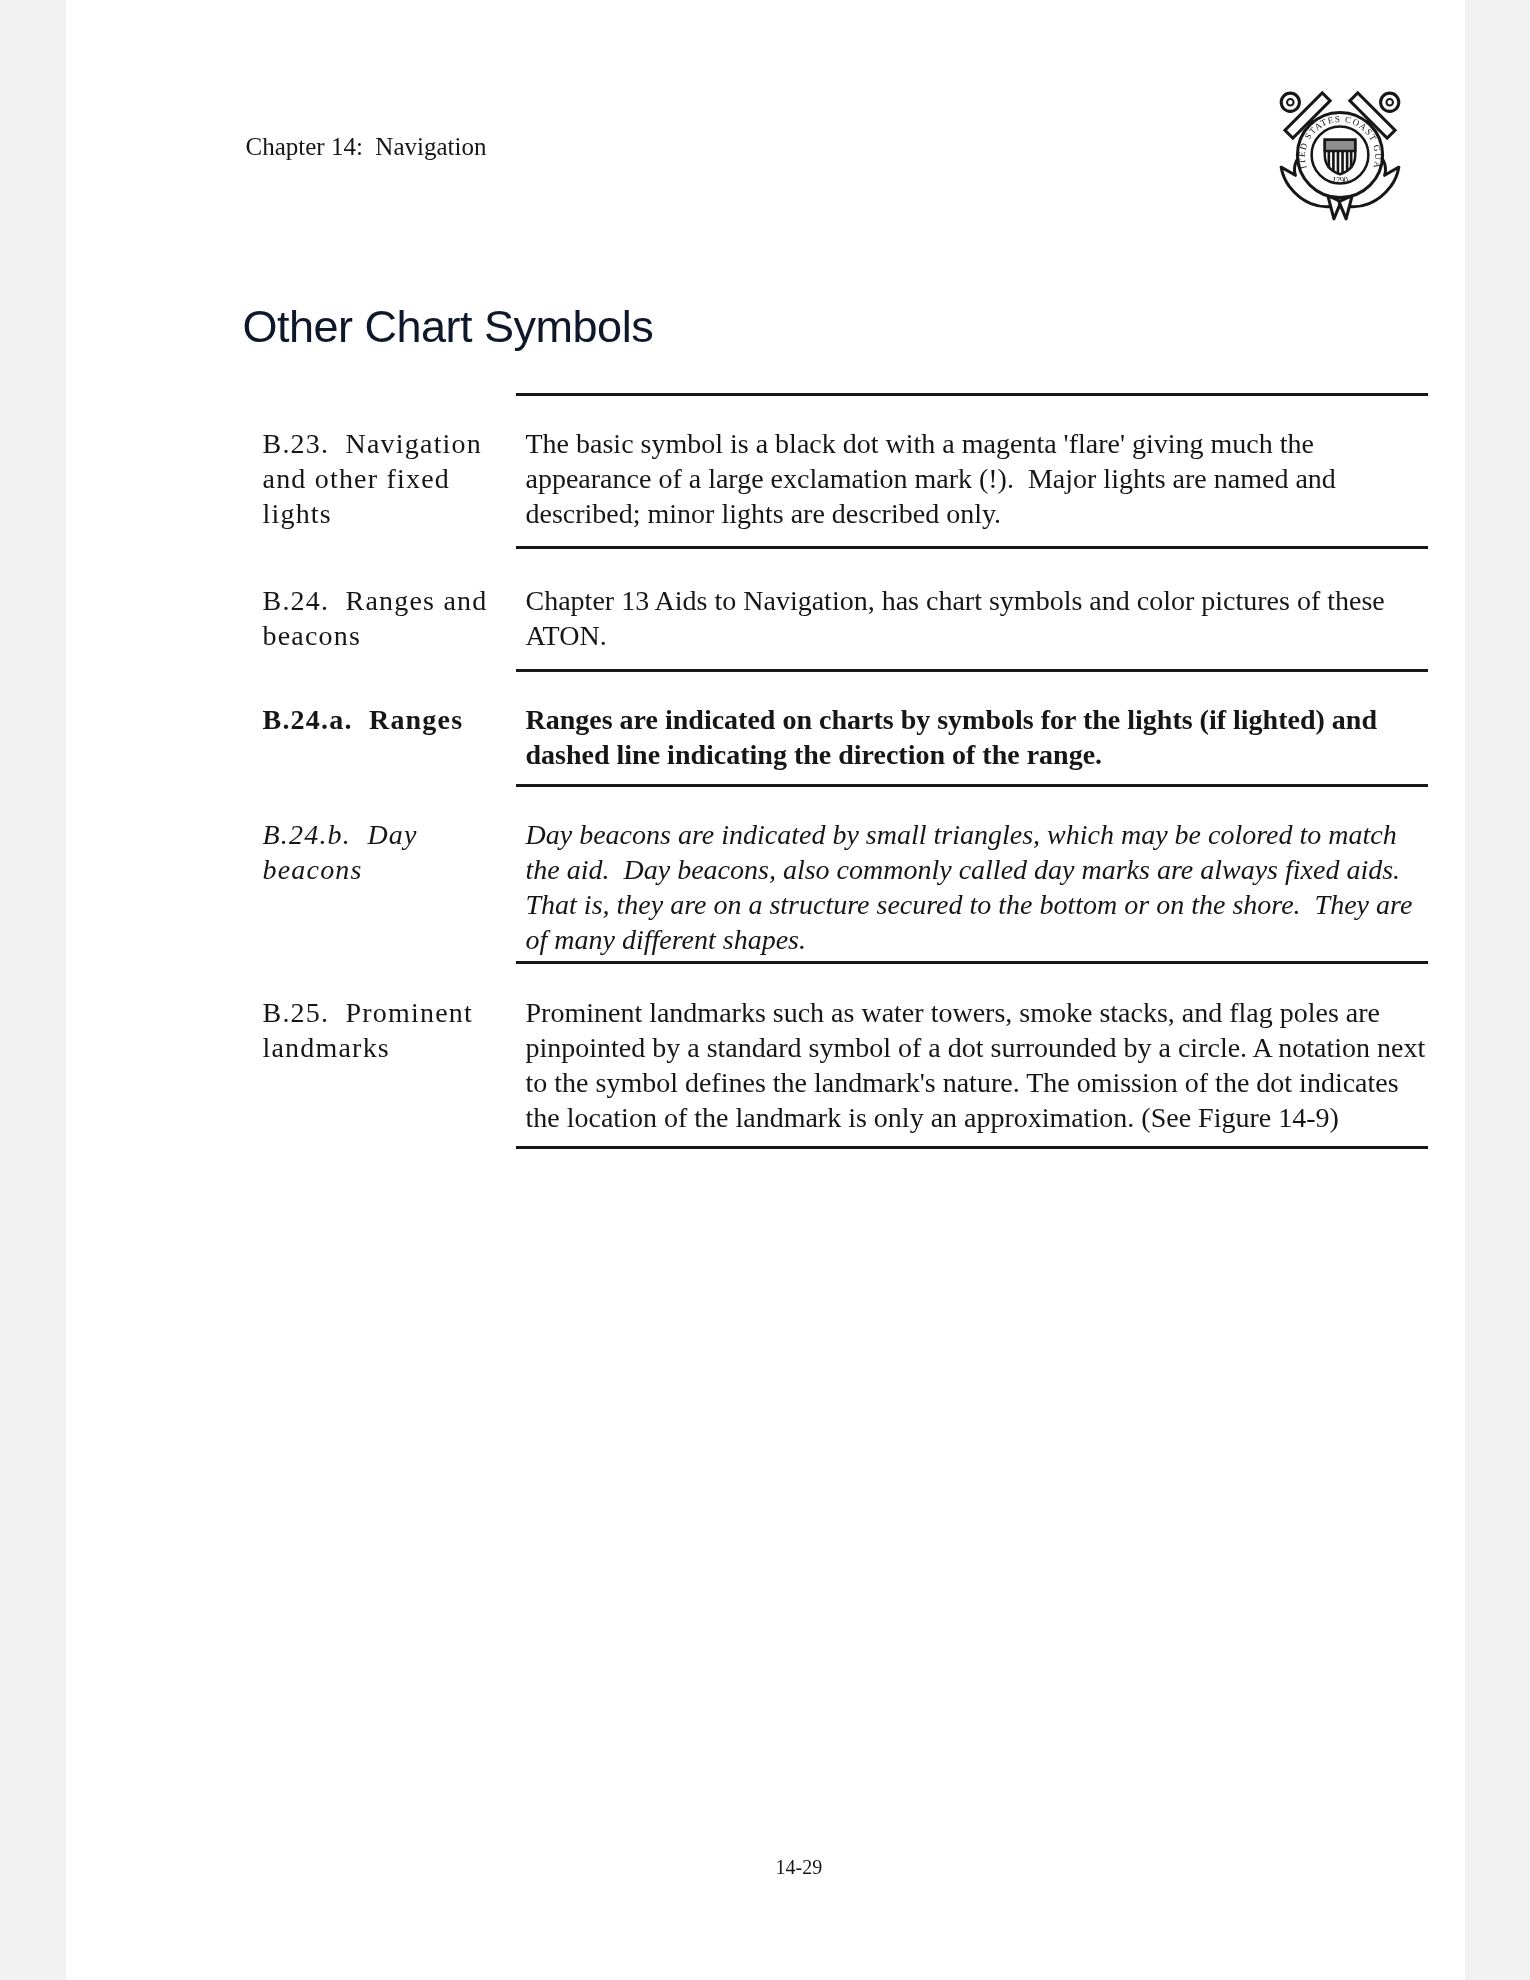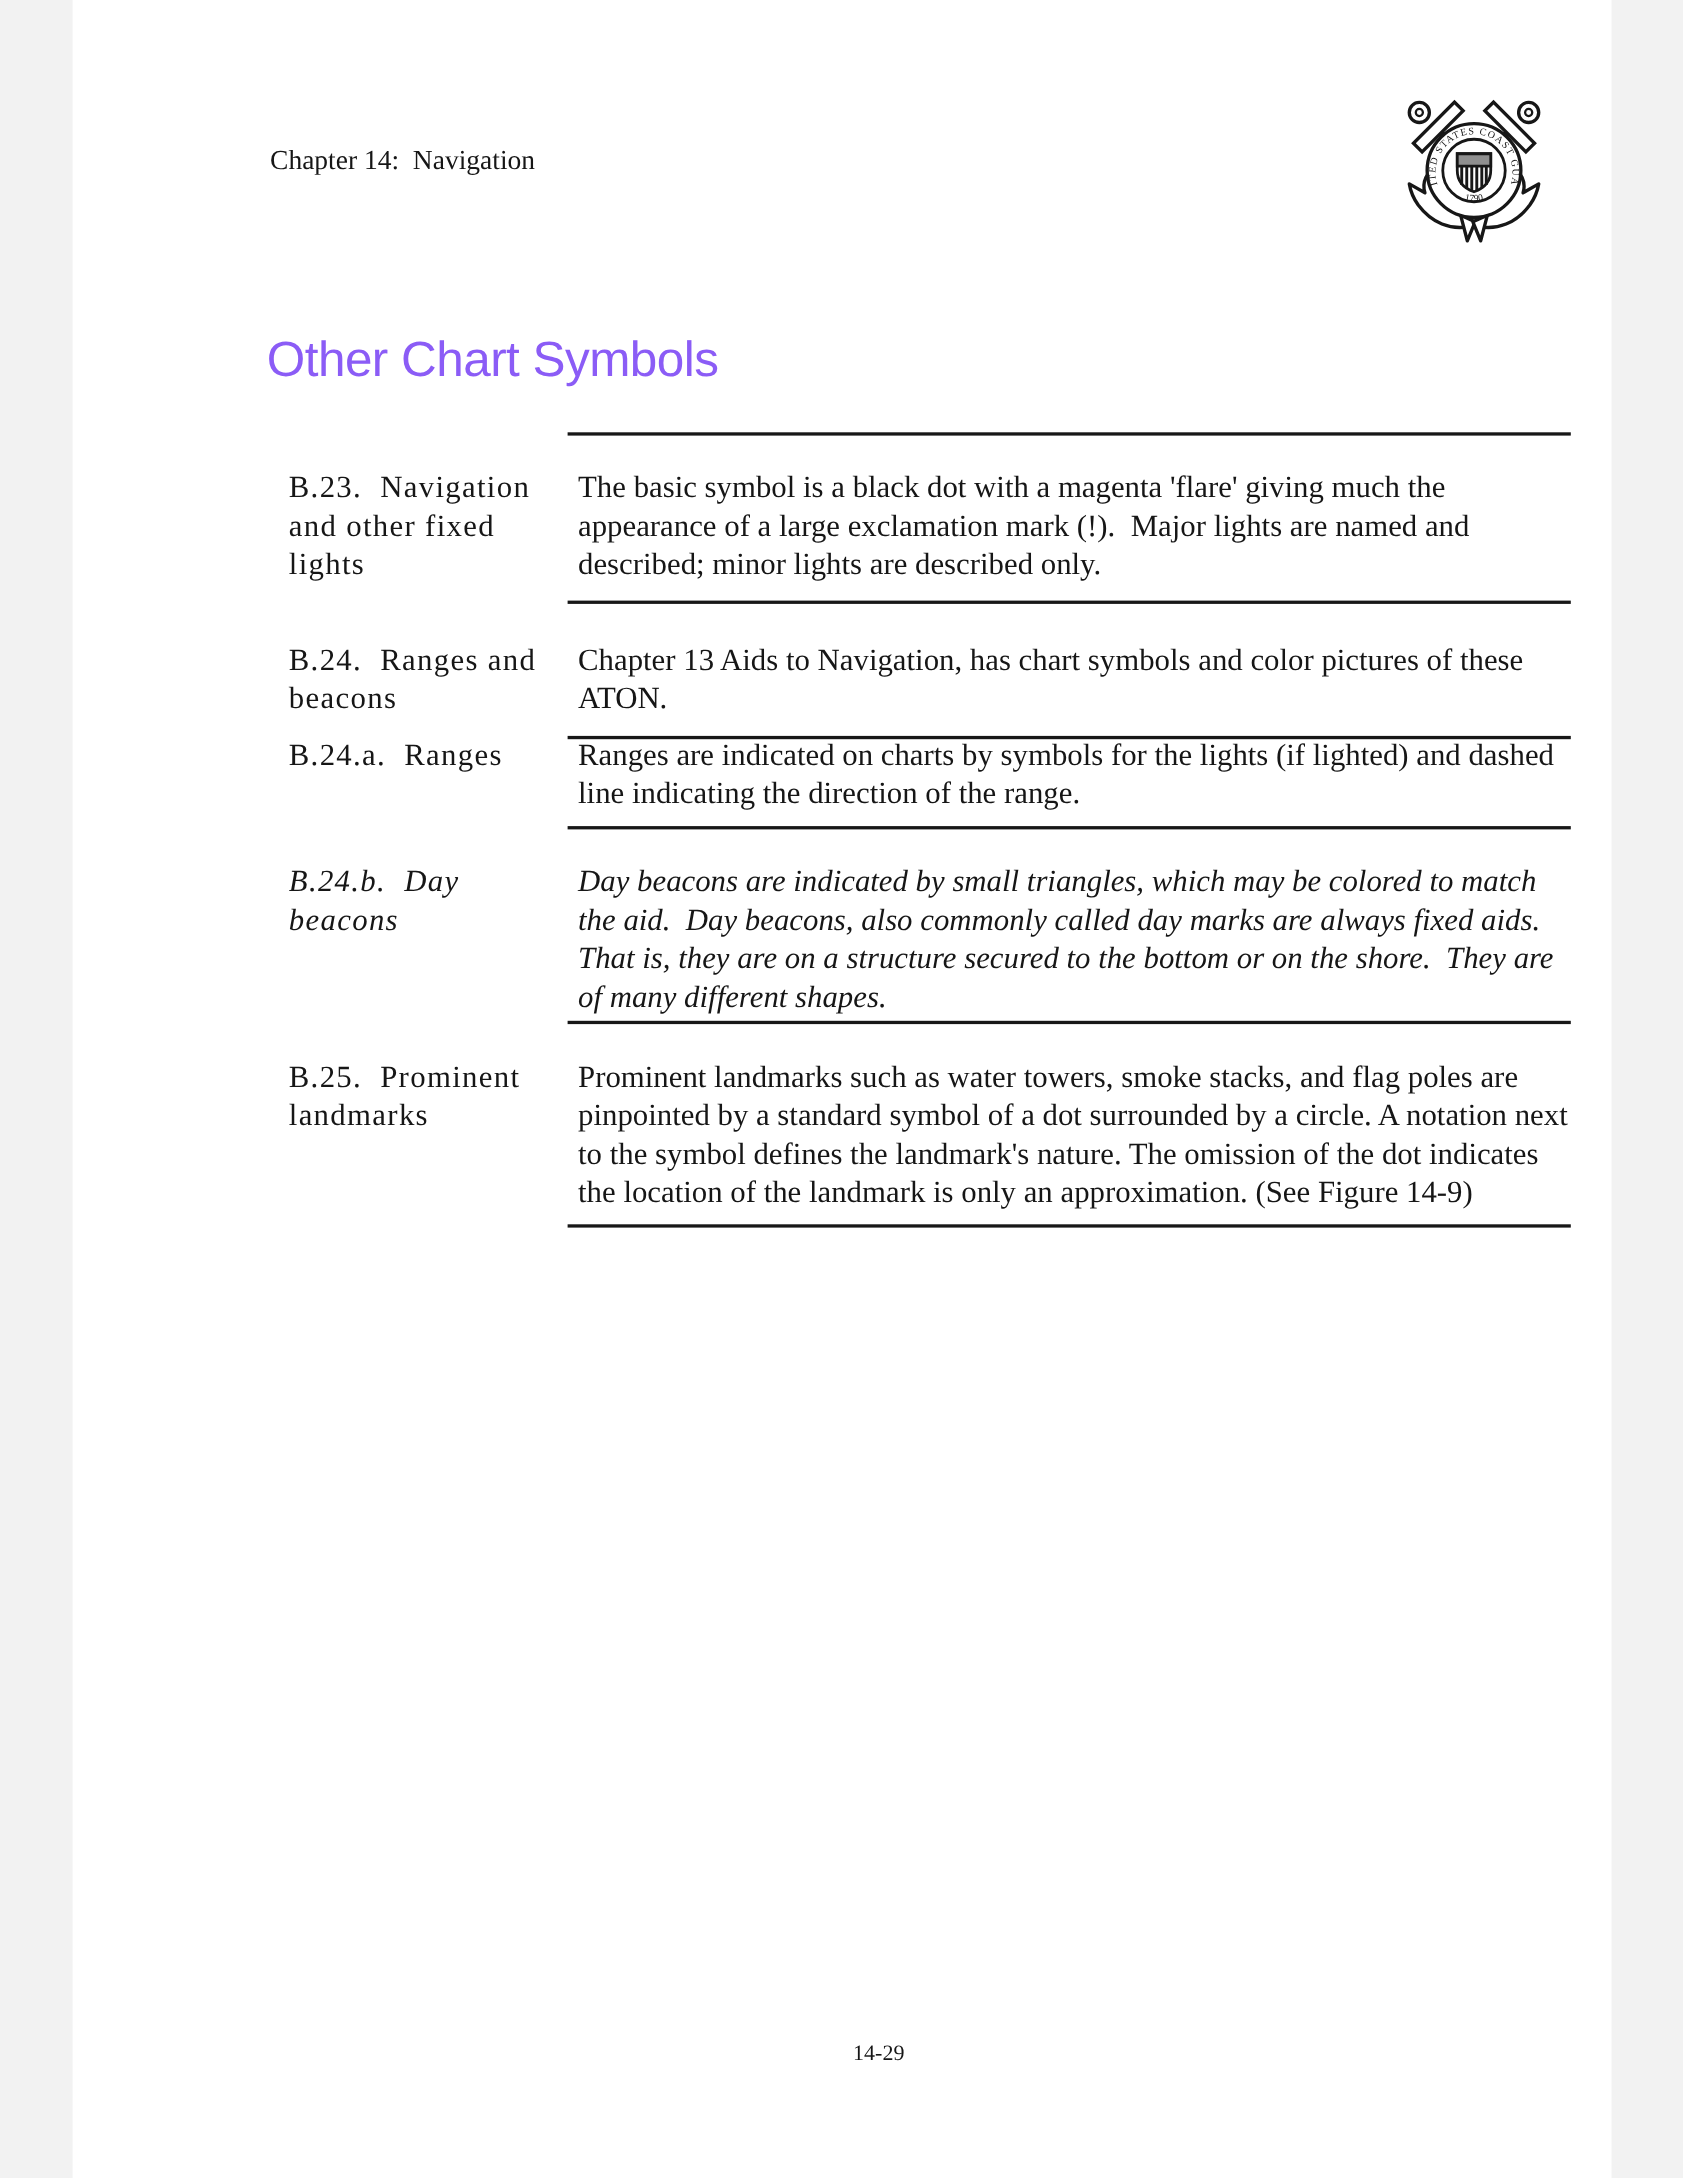--- a/index.html
+++ b/index.html
@@ -19,21 +19,21 @@
   }
   .seal{
     position:absolute;left:1208px;top:84px;
     width:132px;height:142px;
   }
   .page-title{
     position:absolute;left:177px;top:302px;
     font-family:"Liberation Sans", sans-serif;
     font-size:45px;line-height:50px;
     letter-spacing:-0.5px;
-    color:#8b5cf6;
+    color:#0f172a;
   }
   .doc-table{
     position:absolute;left:197px;top:393px;width:1165px;
   }
   .row{position:relative;display:flex;}
   .rule{
     position:absolute;top:0;left:253px;right:0;height:3px;
     background:#171717;
   }
   .rule-final{margin-left:253px;height:3px;background:#171717;}
@@ -42,21 +42,21 @@
     font-size:28px;line-height:35px;letter-spacing:1.2px;
     white-space:pre-wrap;
   }
   .bodytext{
     flex:1;box-sizing:border-box;padding-left:10px;
     font-size:28px;line-height:35px;
     white-space:pre-wrap;
   }
   .r1{padding-top:33px;padding-bottom:15px;}
   .r2{padding-top:37px;padding-bottom:16px;}
-  .r3{padding-bottom:12px;}
+  .r3{padding-top:33px;padding-bottom:12px;font-weight:bold;}
   .r4{padding-top:33px;padding-bottom:4px;font-style:italic;}
   .r5{padding-top:34px;padding-bottom:11px;}
   .page-number{
     position:absolute;left:710px;top:1856px;
     font-size:20px;
   }
 </style>
 </head>
 <body>
 

